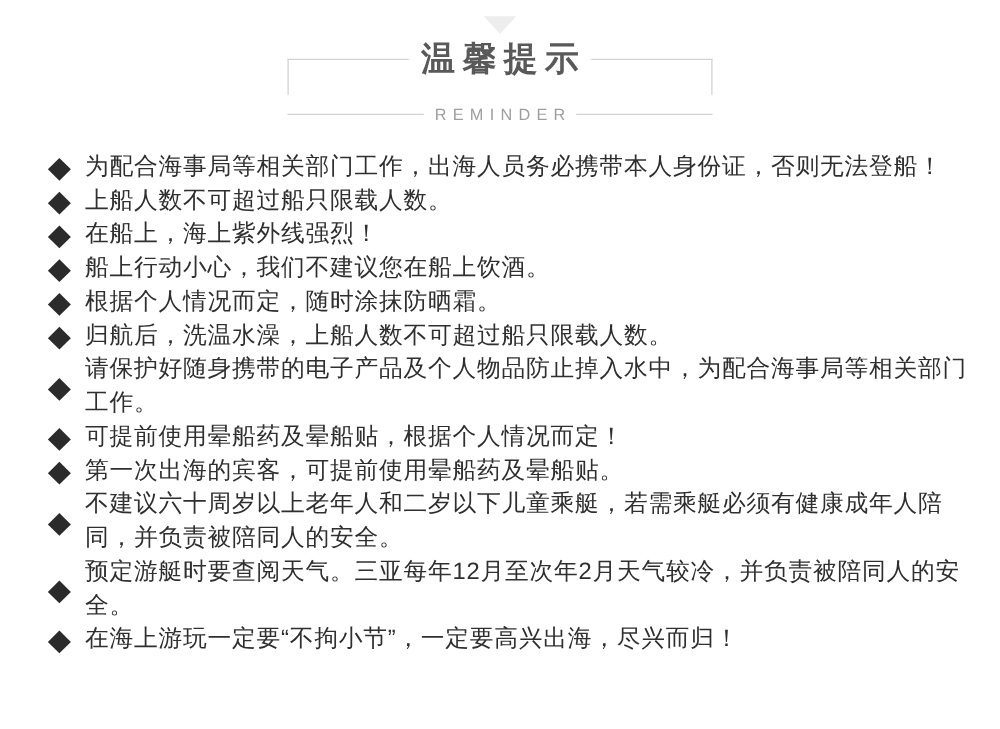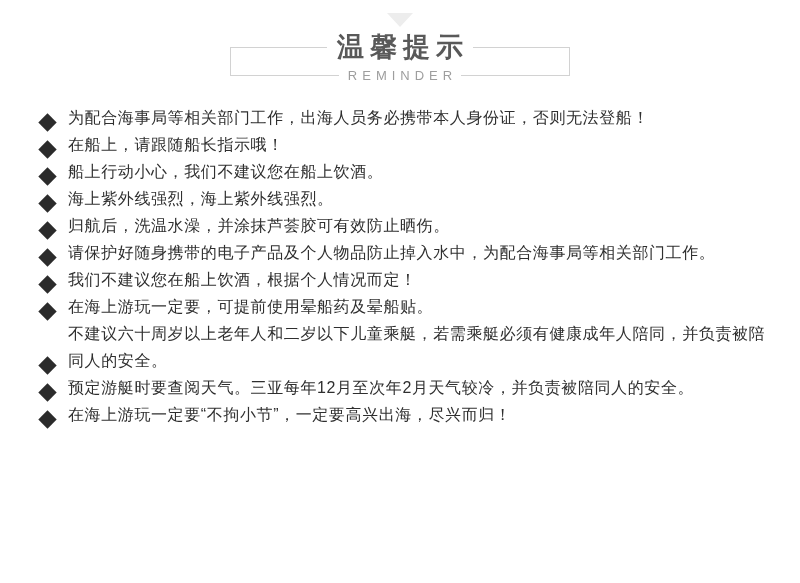--- a/index.html
+++ b/index.html
@@ -42,21 +42,21 @@
   .title-row { height: 36px; }
   .title {
     margin: 0;
     font-size: 27px;
     font-weight: bold;
     color: var(--title-color);
     letter-spacing: 6px;
     padding: 0 4px 0 10px;
     white-space: nowrap;
   }
-  .reminder-row { height: 16px; margin-top: 2px; }
+  .reminder-row { height: 16px; margin-top: 18px; }
   .subtitle {
     font-size: 13px;
     color: var(--subtitle-color);
     letter-spacing: 5px;
     padding: 0 4px 0 9px;
     white-space: nowrap;
   }
   .vline {
     position: absolute;
     width: 1px;
@@ -68,22 +68,22 @@
   .vline-right { right: 0; }
 
   
   .list {
     list-style: none;
     margin: 21px 0 0;
     padding: 0 20px 0 38px;
   }
   .item {
     display: flex;
-    align-items: flex-end;
-    font-size: 16px;
+    align-items: center;
+    font-size: 19px;
     line-height: 27px;
     letter-spacing: 0.6px;
     color: var(--text-color);
   }
   .bullet {
     flex: none;
     width: 18px;
     height: 18px;
     margin: 4.5px 12px 0 0;
     position: relative;
@@ -122,45 +122,49 @@
     <span class="vline vline-right"></span>
   </div>
 
   <ul class="list">
       <li class="item">
         <span class="bullet"></span>
         <span class="item-text">为配合海事局等相关部门工作，出海人员务必携带本人身份证，否则无法登船！</span>
       </li>
       <li class="item">
         <span class="bullet"></span>
-        <span class="item-text">在船上，请跟随船长指示哦！</span>
+        <span class="item-text">上船人数不可超过船只限载人数。</span>
+      </li>
+      <li class="item">
+        <span class="bullet"></span>
+        <span class="item-text">在船上，海上紫外线强烈！</span>
       </li>
       <li class="item">
         <span class="bullet"></span>
         <span class="item-text">船上行动小心，我们不建议您在船上饮酒。</span>
       </li>
       <li class="item">
         <span class="bullet"></span>
-        <span class="item-text">海上紫外线强烈，海上紫外线强烈。</span>
+        <span class="item-text">根据个人情况而定，随时涂抹防晒霜。</span>
       </li>
       <li class="item">
         <span class="bullet"></span>
-        <span class="item-text">归航后，洗温水澡，并涂抹芦荟胶可有效防止晒伤。</span>
+        <span class="item-text">归航后，洗温水澡，上船人数不可超过船只限载人数。</span>
       </li>
       <li class="item">
         <span class="bullet"></span>
         <span class="item-text">请保护好随身携带的电子产品及个人物品防止掉入水中，为配合海事局等相关部门工作。</span>
       </li>
       <li class="item">
         <span class="bullet"></span>
-        <span class="item-text">我们不建议您在船上饮酒，根据个人情况而定！</span>
+        <span class="item-text">可提前使用晕船药及晕船贴，根据个人情况而定！</span>
       </li>
       <li class="item">
         <span class="bullet"></span>
-        <span class="item-text">在海上游玩一定要，可提前使用晕船药及晕船贴。</span>
+        <span class="item-text">第一次出海的宾客，可提前使用晕船药及晕船贴。</span>
       </li>
       <li class="item">
         <span class="bullet"></span>
         <span class="item-text">不建议六十周岁以上老年人和二岁以下儿童乘艇，若需乘艇必须有健康成年人陪同，并负责被陪同人的安全。</span>
       </li>
       <li class="item">
         <span class="bullet"></span>
         <span class="item-text">预定游艇时要查阅天气。三亚每年12月至次年2月天气较冷，并负责被陪同人的安全。</span>
       </li>
       <li class="item">

